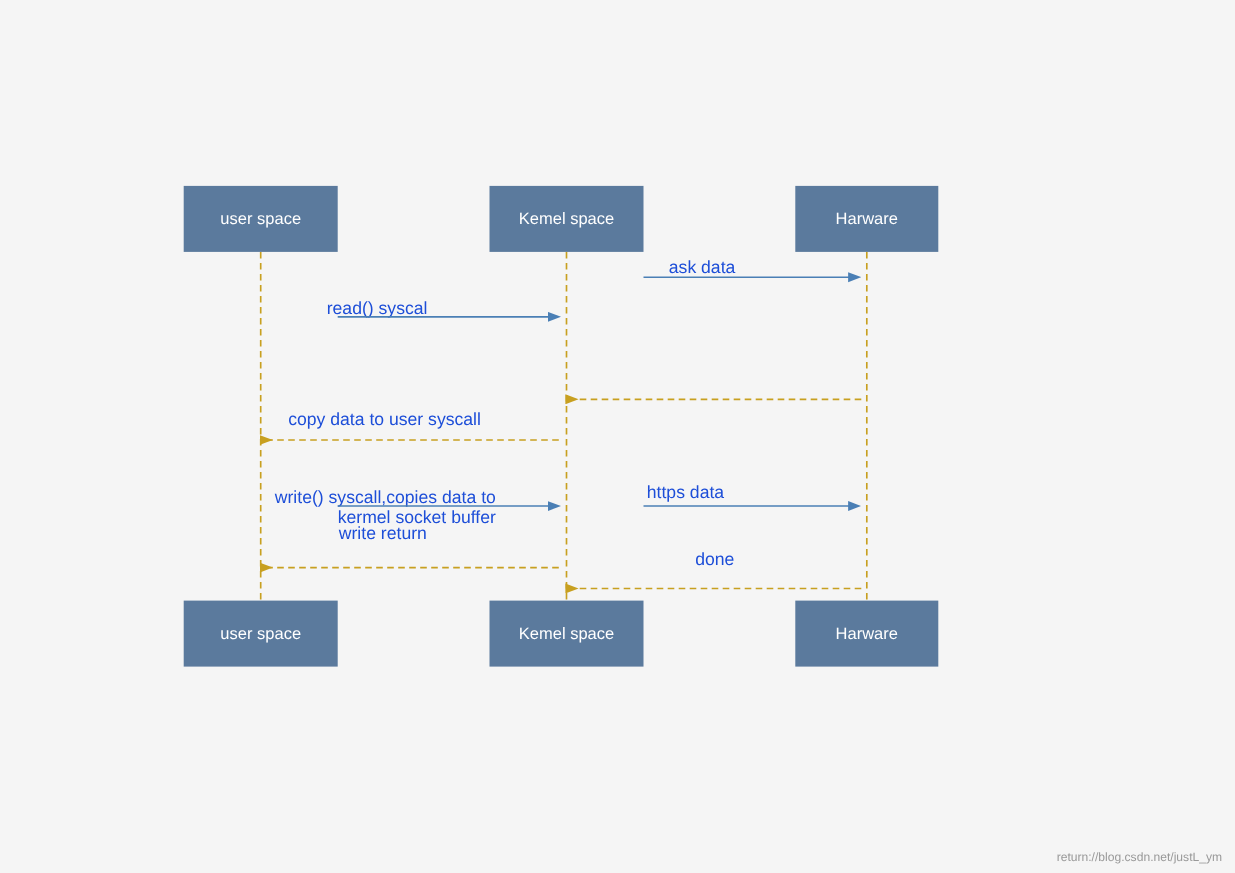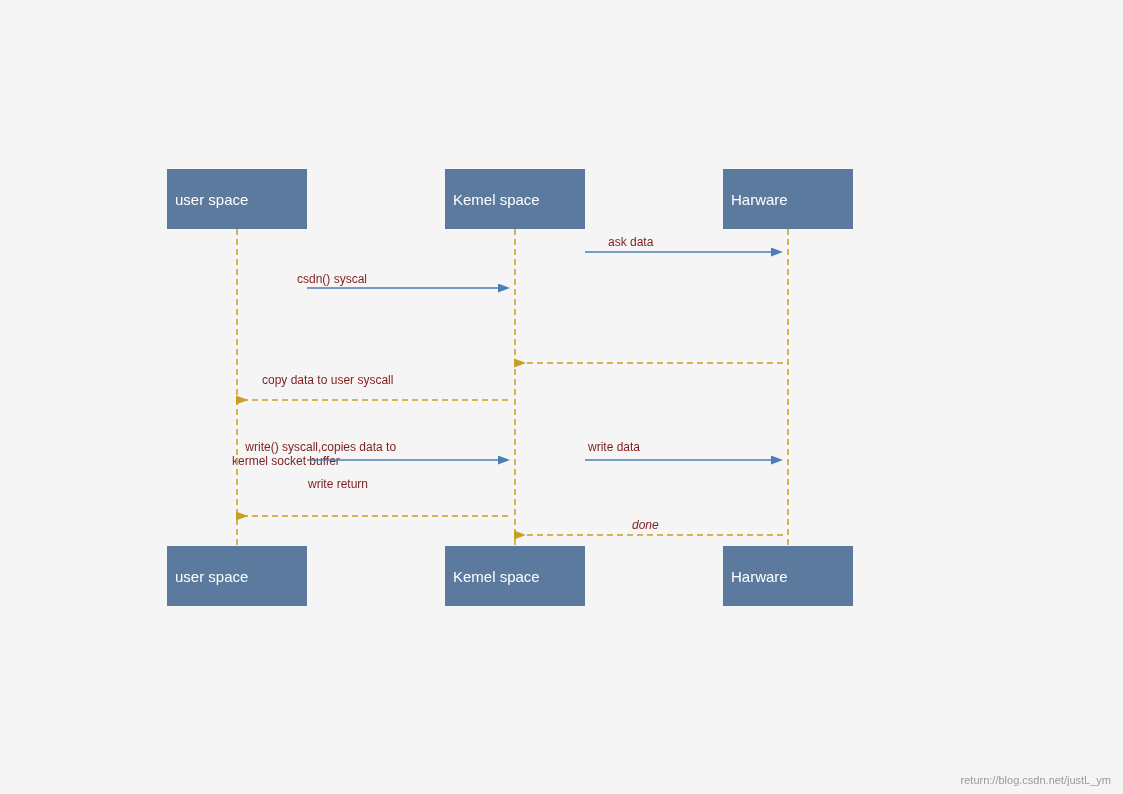--- a/index.html
+++ b/index.html
@@ -16,30 +16,30 @@
       width: 1123px;
       height: 794px;
       background: #f5f5f5;
     }
     .box {
       position: absolute;
       background: #5b7a9d;
       color: white;
       display: flex;
       align-items: center;
-      justify-content: flex-start;
+      justify-content: center;
       text-align: center;
       font-size: 15px;
       font-weight: normal;
       padding: 8px;
     }
     .arrow-label {
       position: absolute;
-      font-size: 12px;
-      color: #7f1d1d;
+      font-size: 16px;
+      color: #1d4ed8;
       white-space: nowrap;
     }
     svg#arrows {
       position: absolute;
       top: 0; left: 0;
       width: 1123px;
       height: 794px;
       pointer-events: none;
     }
     .watermark {
@@ -69,29 +69,29 @@
     <span>user space</span>
   </div>
   <div class="box" style="left:445px; top:546px; width:140px; height:60px;">
     <span>Kemel space</span>
   </div>
   <div class="box" style="left:723px; top:546px; width:130px; height:60px;">
     <span>Harware</span>
   </div>
 
   <div class="arrow-label" style="left:608px; top:235px;">ask data</div>
-  <div class="arrow-label" style="left:297px; top:272px;">csdn() syscal</div>
+  <div class="arrow-label" style="left:297px; top:272px;">read() syscal</div>
   <div class="arrow-label" style="left:262px; top:373px;">copy data to user syscall</div>
-  <div class="arrow-label" style="left:232px; top:426px; white-space:pre; text-align:left;">
+  <div class="arrow-label" style="left:232px; top:426px; white-space:pre; text-align:right;">
     <span>write() syscall,copies data to
 kermel socket buffer</span>
   </div>
-  <div class="arrow-label" style="left:588px; top:440px;">write data</div>
+  <div class="arrow-label" style="left:588px; top:440px;">https data</div>
   <div class="arrow-label" style="left:308px; top:477px;text-align:right;">write return</div>
-  <div class="arrow-label" style="left:632px; top:518px;font-style:italic;">done</div>
+  <div class="arrow-label" style="left:632px; top:501px;">done</div>
 
   <svg id="arrows">
     <defs>
 
       <marker id="arrowBlue" markerWidth="8" markerHeight="8" refX="6" refY="3" orient="auto">
         <path d="M0,0 L0,6 L8,3 z" fill="#4a7fb5"></path>
       </marker>
 
       <marker id="arrowOrange" markerWidth="8" markerHeight="8" refX="6" refY="3" orient="auto">
         <path d="M0,0 L0,6 L8,3 z" fill="#c8a020"></path>

